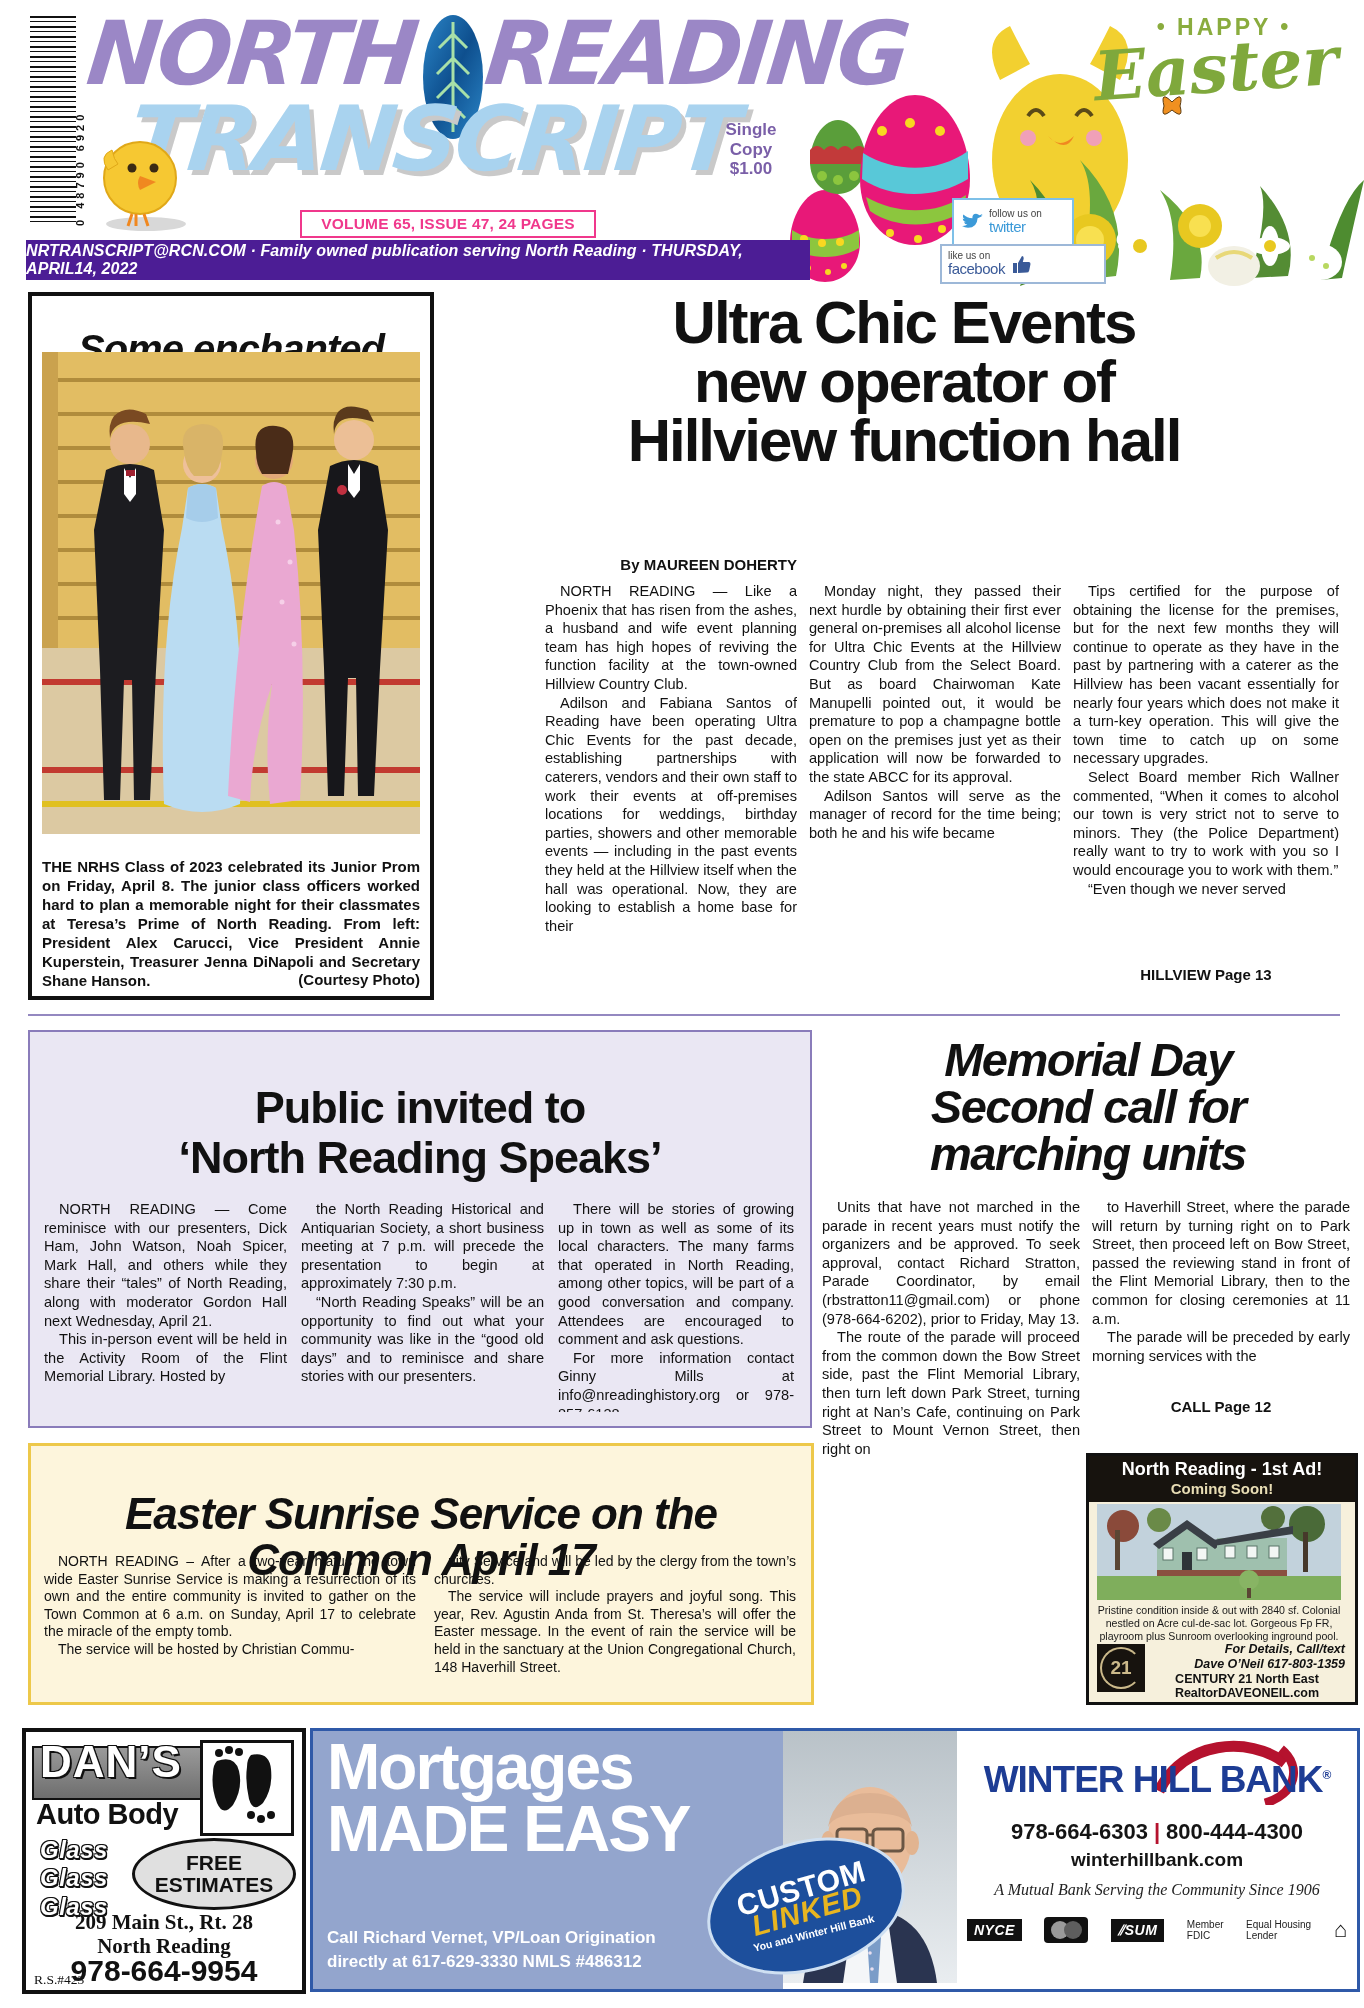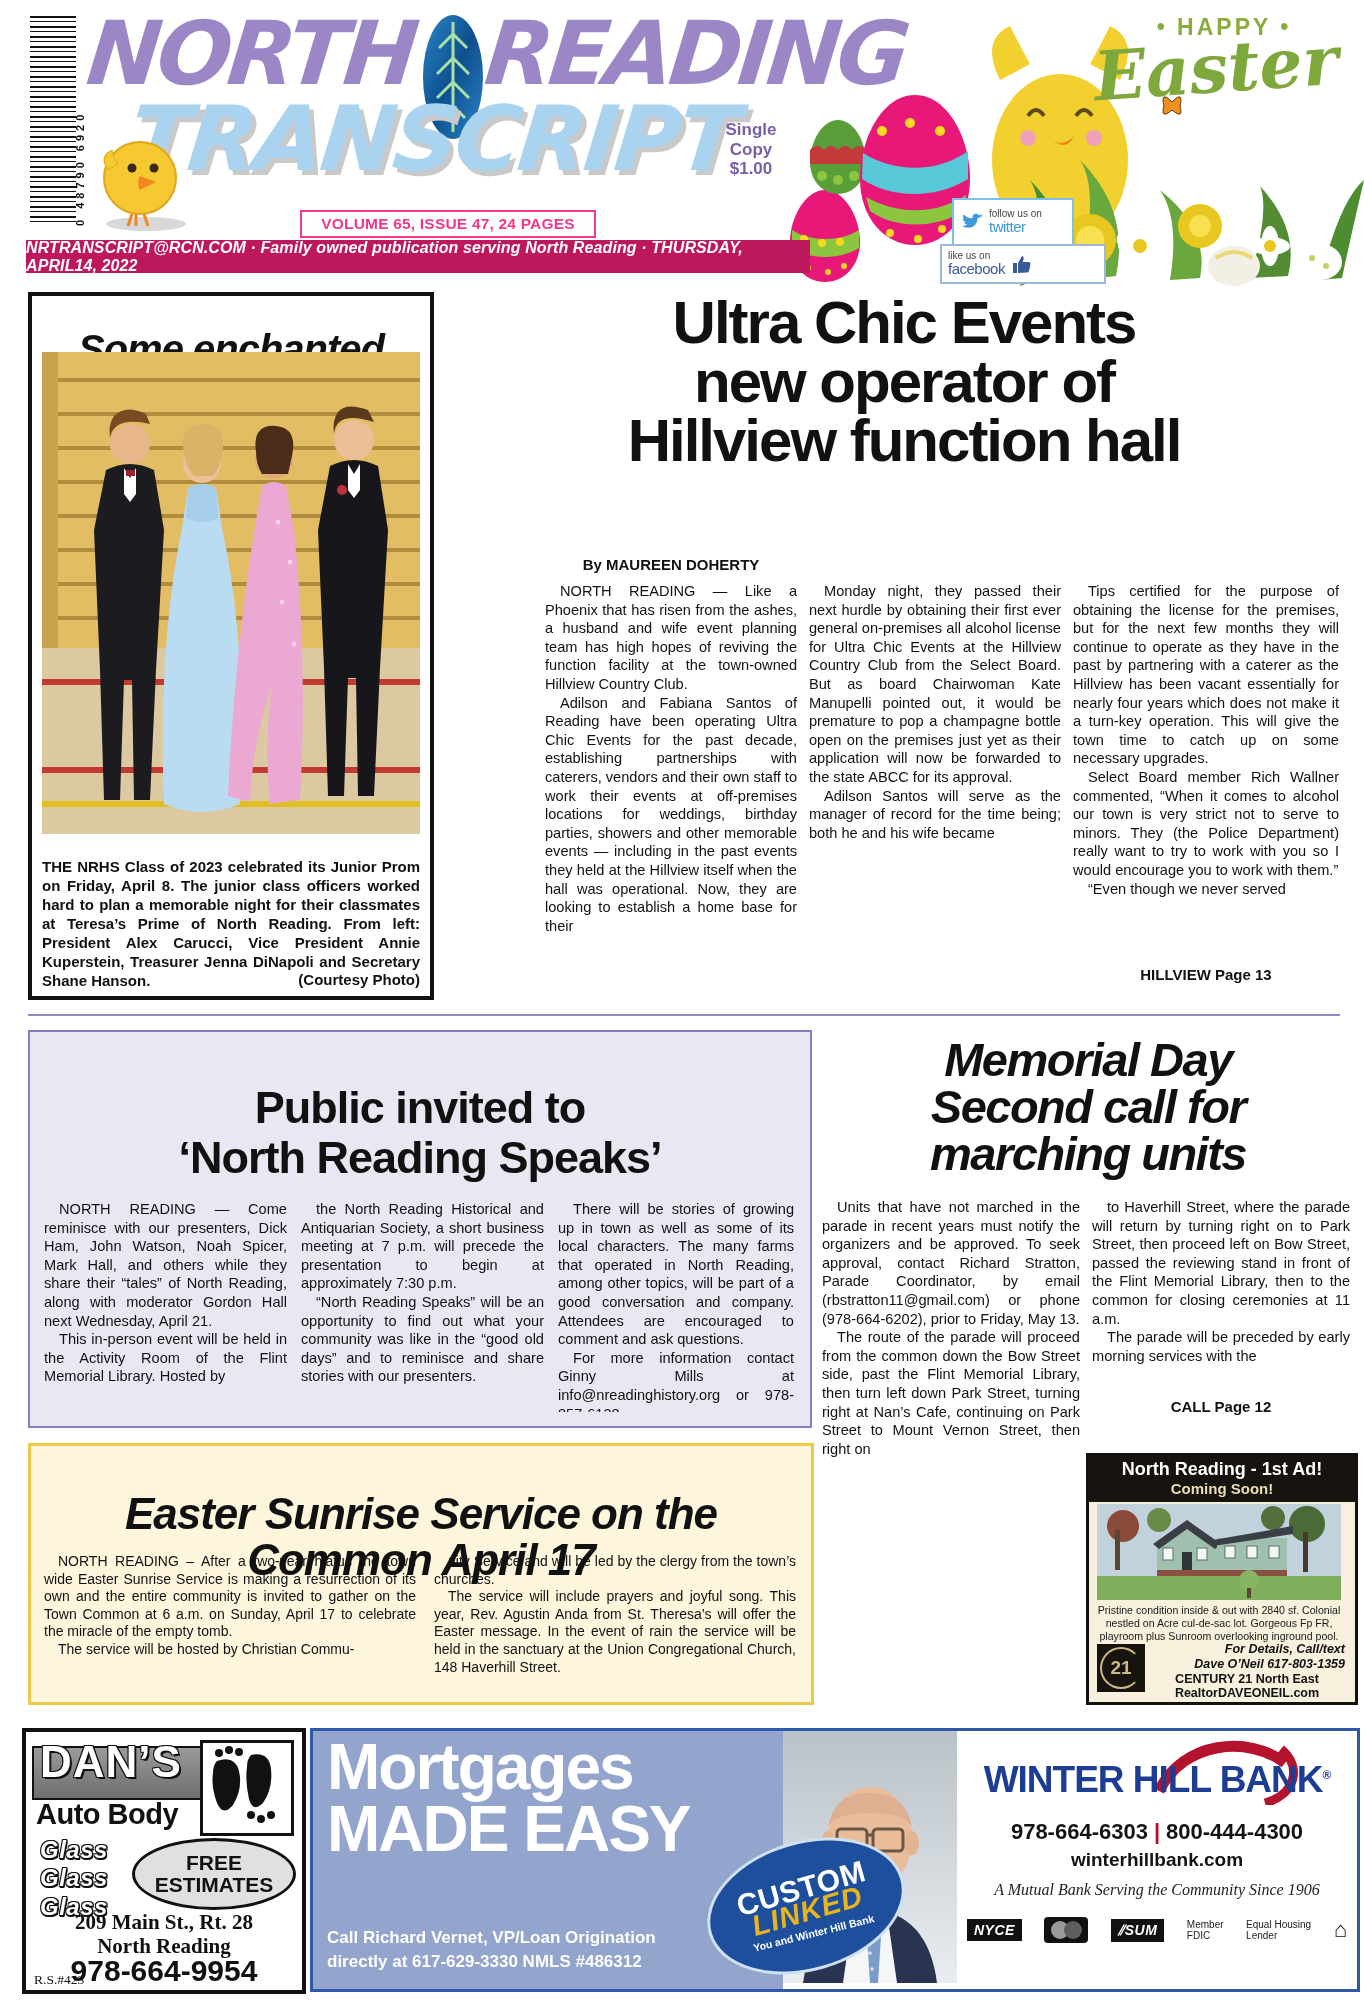--- a/index.html
+++ b/index.html
@@ -33,37 +33,37 @@
     font-size:68px;line-height:1;transform:rotate(-4deg);}
   .social-badge{background:#fff;border:2px solid #7ec0e8;display:flex;align-items:center;gap:5px;padding:2px 6px;}
   .tw-badge{left:952px;top:198px;width:106px;height:40px;}
   .fb-badge{left:940px;top:244px;width:150px;height:32px;border-color:#9db8d8;}
   .badge-lines{line-height:1.05;}
   .badge-top{font-size:10px;color:#444;}
   .badge-bot{font-size:15px;font-weight:normal;color:#3c9ad8;letter-spacing:-0.5px;}
   .fb-badge .badge-bot{color:#3a5a98;}
 
   
-  .topbar{left:26px;top:240px;width:784px;height:33px;background:#be185d;display:flex;
+  .topbar{left:26px;top:240px;width:784px;height:40px;background:#4c1d95;display:flex;
     align-items:center;justify-content:center;}
   .topbar span{color:#fff;font-weight:bold;font-style:italic;font-size:16px;letter-spacing:0.1px;}
 
   
   .prom-box{left:28px;top:292px;width:398px;height:700px;border:4px solid #111;background:#fff;}
   .prom-head{position:absolute;left:0;top:4px;width:100%;text-align:center;font-size:40px;
     font-weight:bold;font-style:italic;letter-spacing:-1px;}
   .prom-photo{position:absolute;left:10px;top:56px;width:378px;height:482px;}
   .prom-caption{position:absolute;left:10px;top:546px;width:378px;font-size:15px;font-weight:bold;
     line-height:1.27;text-align:justify;}
   .prom-credit{position:absolute;right:10px;bottom:8px;font-size:15px;font-weight:bold;}
 
   
   .hill-head{left:452px;top:294px;width:904px;text-align:center;font-weight:bold;font-size:60px;
     line-height:0.98;letter-spacing:-2px;}
-  .byline{left:545px;top:556px;width:252px;text-align:center;font-weight:bold;font-size:15px;}
+  .byline{left:545px;top:556px;width:252px;text-align:right;font-weight:bold;font-size:15px;}
   .newscol{font-size:14.6px;line-height:18.6px;text-align:justify;overflow:hidden;}
   .newscol p{margin:0;text-indent:15px;}
   .hill-c1{left:545px;top:582px;width:252px;height:410px;}
   .hill-c2{left:809px;top:582px;width:252px;height:410px;}
   .hill-c3{left:1073px;top:582px;width:266px;height:372px;}
   .jump{font-weight:bold;font-size:15px;text-align:center;}
   .hill-jump{left:1073px;top:966px;width:266px;}
 
   .rule{left:28px;top:1014px;width:1312px;height:2px;background:#9488c0;}
 

